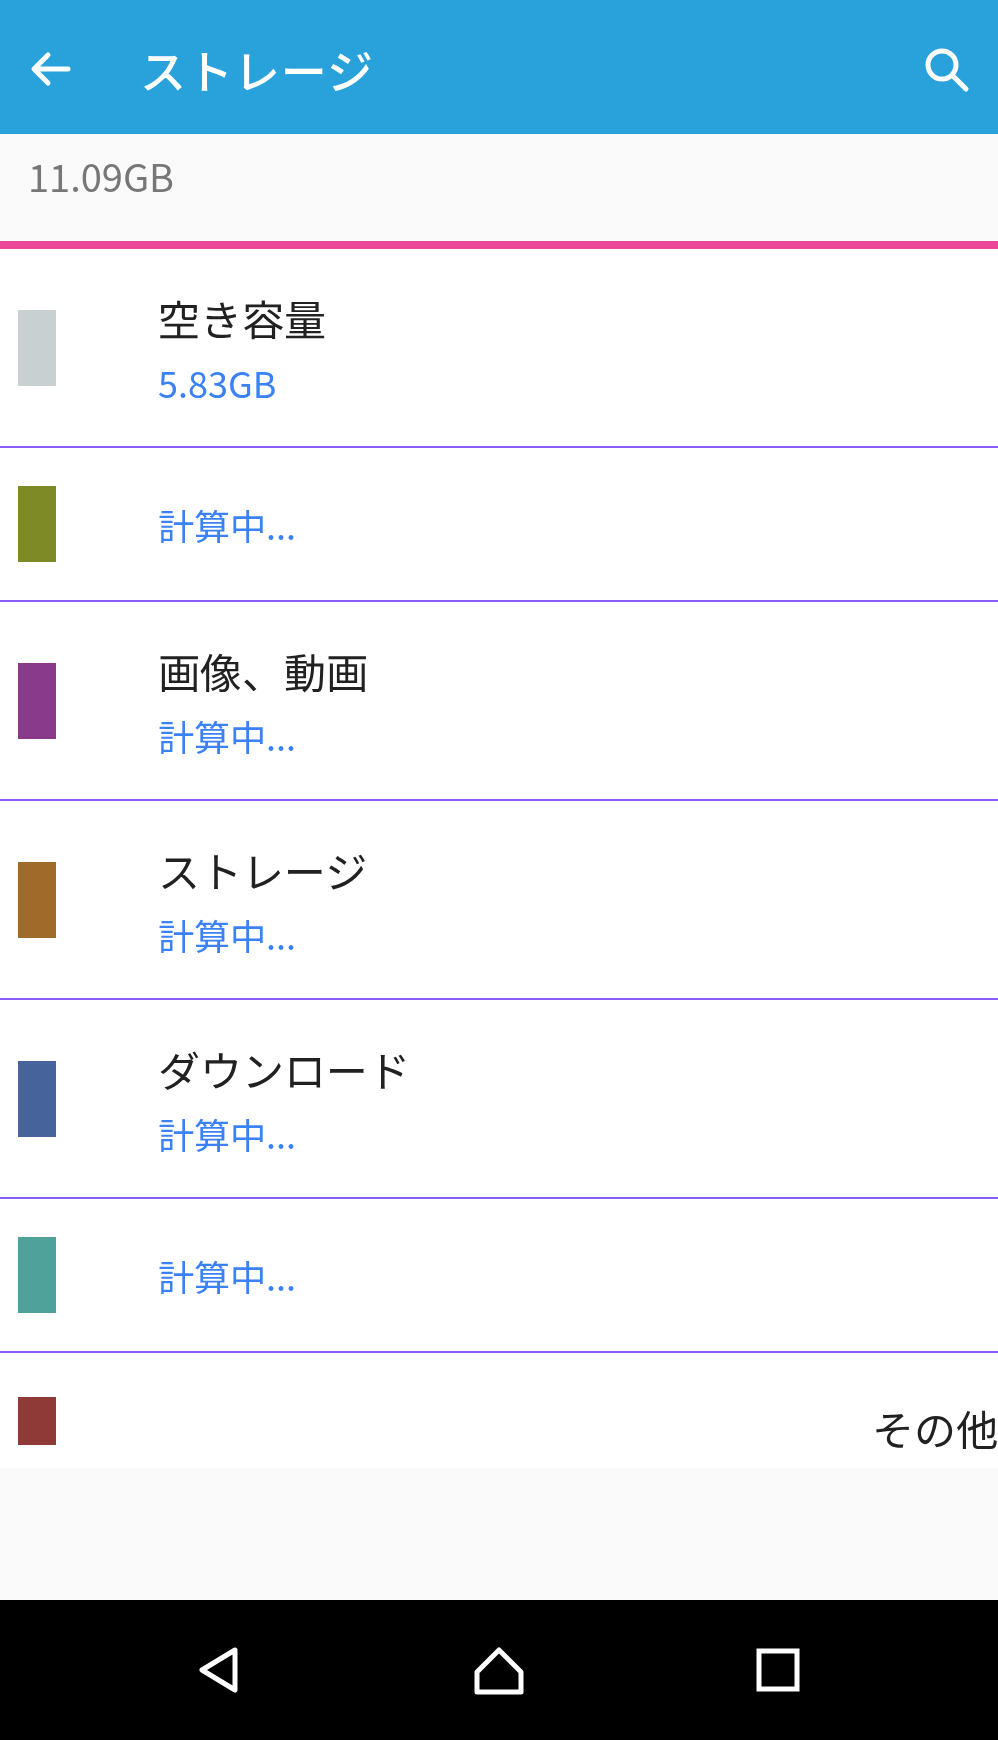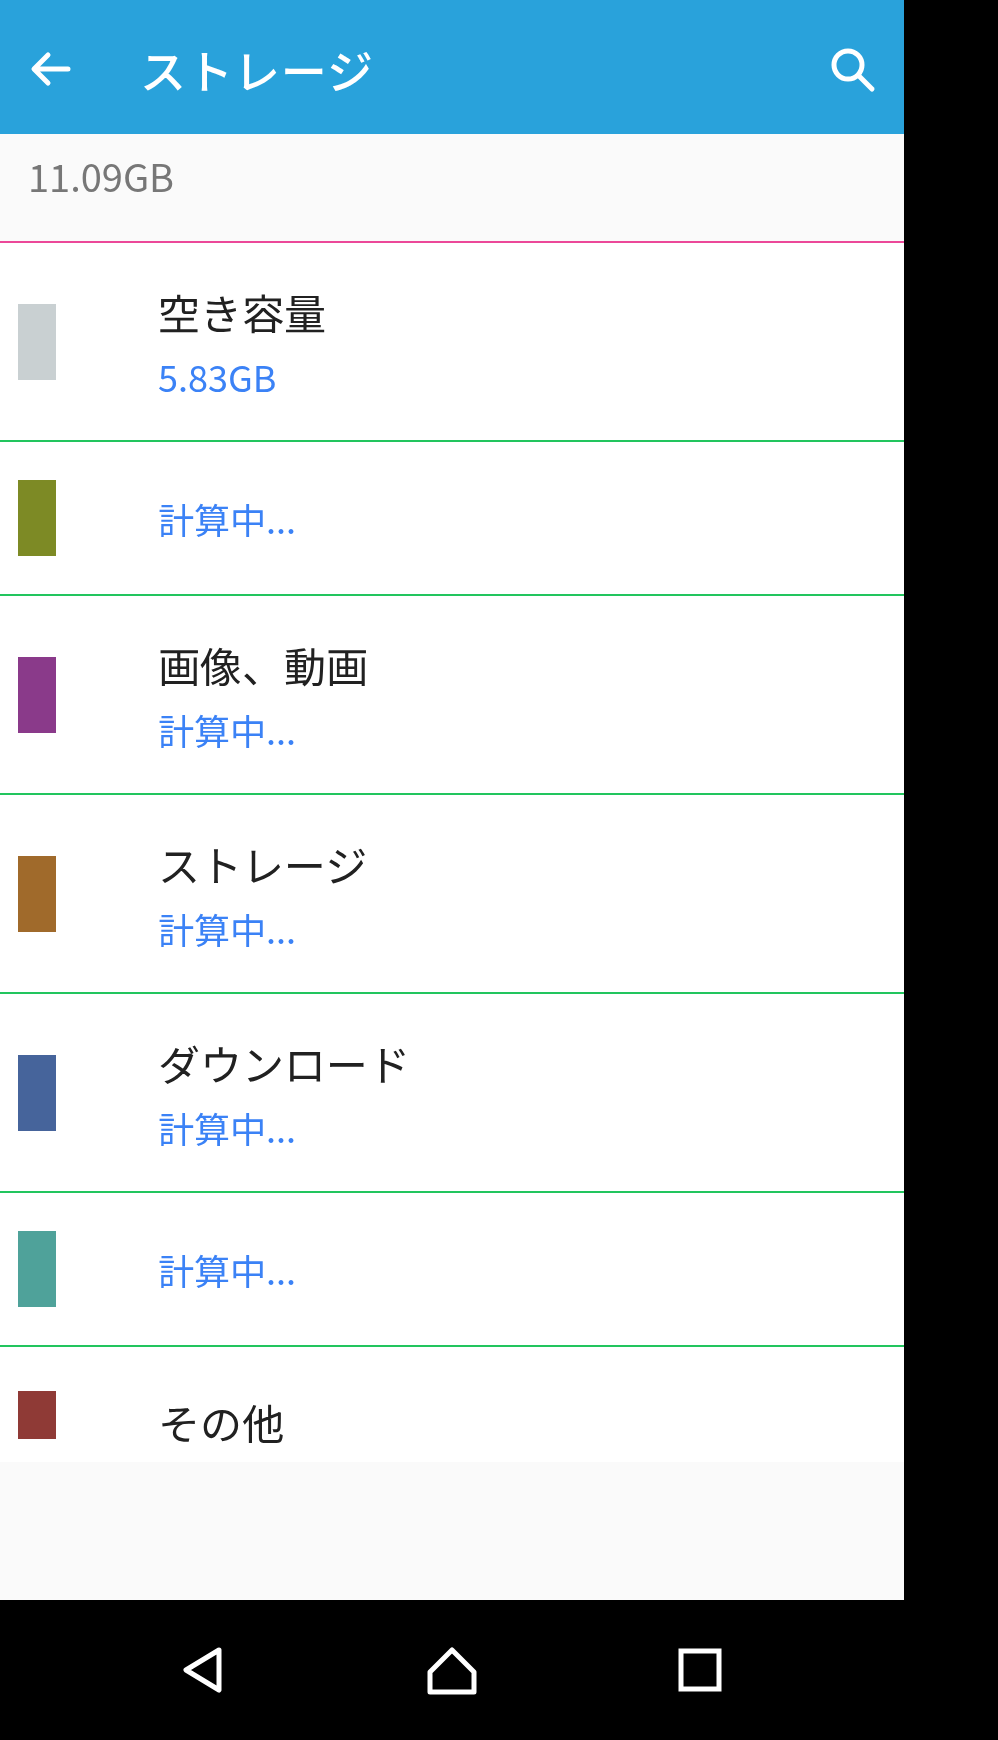--- a/index.html
+++ b/index.html
@@ -1,17 +1,17 @@
 <!DOCTYPE html>
 <html><head>
 <meta charset="utf-8">
 <style>
   * { box-sizing: border-box; margin: 0; padding: 0; }
   html, body { width: 998px; height: 1740px; font-family: "Hiragino Sans", "Noto Sans JP", sans-serif; background: #000; }
-  .screen { width: 904px; height: 1740px; background: #fafafa; position: relative; overflow: hidden; }
+  .screen { width: 998px; height: 1740px; background: #fafafa; position: relative; overflow: hidden; }
 
   .status-bar { height: 4px; background: #29a2db; }
 
   .app-bar {
     height: 130px;
     background: #29a2db;
     display: flex;
     align-items: center;
     padding: 0 24px;
     color: #fff;
@@ -19,40 +19,40 @@
   .app-bar .back { width: 56px; height: 56px; display:flex; align-items:center; justify-content:center; cursor:pointer; }
   .app-bar .title { font-size: 46px; font-weight: 500; margin-left: 60px; flex: 1; letter-spacing: 1px; }
   .app-bar .search { width: 56px; height: 56px; display:flex; align-items:center; justify-content:center; cursor:pointer; }
 
   .content { background: #fafafa; }
 
   .total {
     padding: 14px 28px 38px 28px;
     font-size: 38px;
     color: #777;
-    border-bottom: 2px solid #ec4899;
+    border-bottom: 8px solid #ec4899;
   }
 
   .row {
     display: flex;
     align-items: center;
     padding: 38px 0 38px 18px;
-    border-bottom: 2px solid #22c55e;
+    border-bottom: 2px solid #8b5cf6;
     background: #fff;
     cursor: pointer;
   }
   .swatch-wrap { width: 140px; display:flex; align-items:center; justify-content:flex-start; padding-left:0; }
   .swatch { width: 38px; height: 76px; }
   .row-text { flex: 1; }
   .row-title { font-size: 42px; color: #212121; margin-bottom: 8px; }
   .row-sub   { font-size: 36px; color: #3b82f6; }
 
   .row.last { border-bottom: none; padding-bottom: 10px; }
   .row.last .swatch { height: 48px; align-self: flex-end; }
-  .row.last .row-text .row-title { margin-bottom: 0; }
+  .row.last .row-text .row-title { margin-bottom: 0; text-align: right; }
 
   .nav-bar {
     position: absolute; left:0; right:0; bottom:0;
     height: 140px; background: #000;
     display:flex; align-items:center; justify-content:space-around;
     padding: 0 80px;
   }
   .nav-btn { width: 72px; height: 72px; display:flex; align-items:center; justify-content:center; cursor:pointer; }
   .nav-btn svg { stroke: #fff; fill: none; stroke-width: 5; }
 </style>

